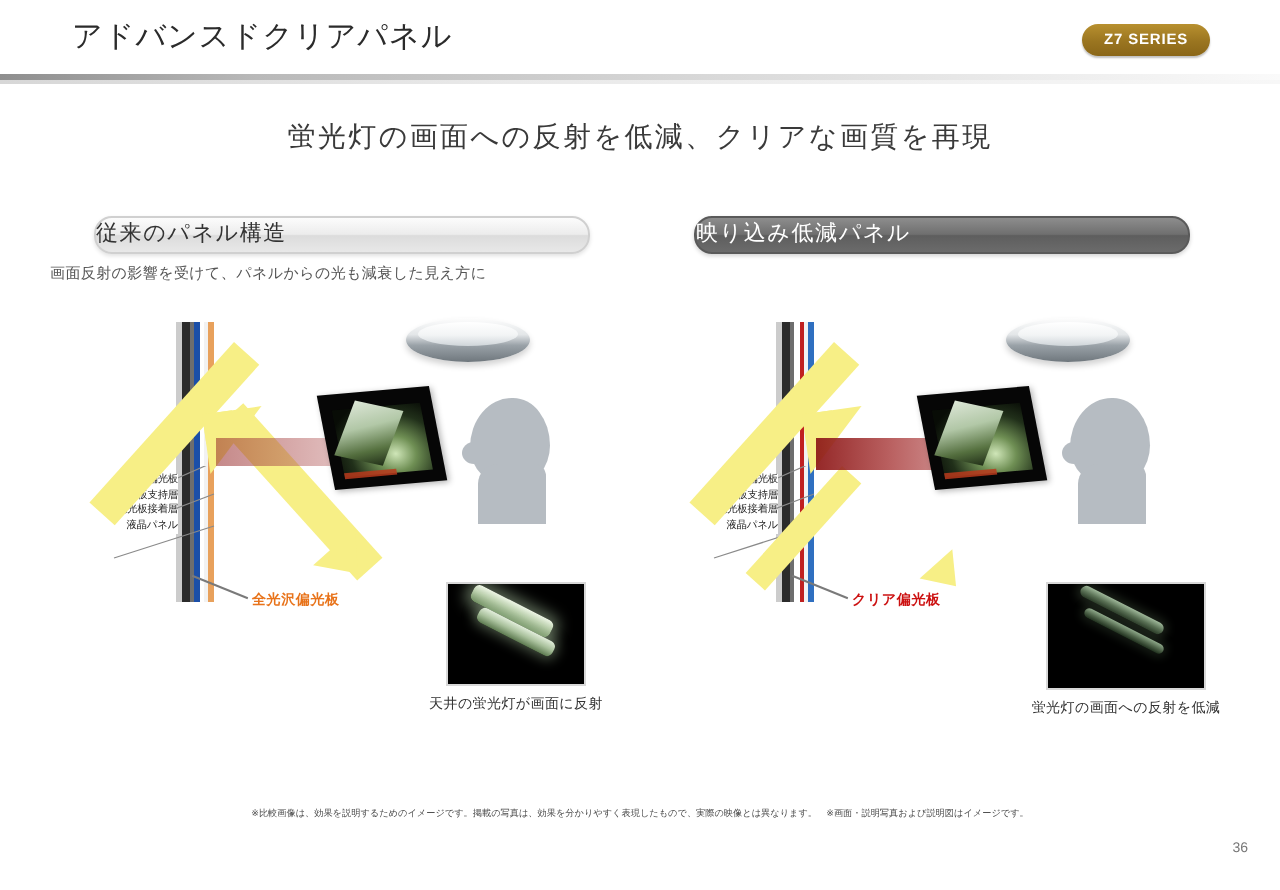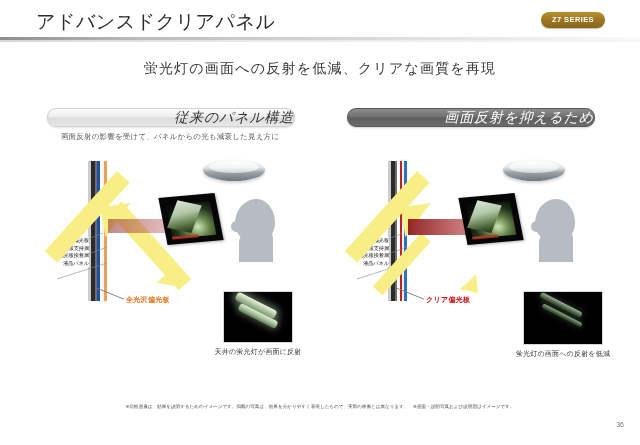--- a/index.html
+++ b/index.html
@@ -7,21 +7,21 @@
     width:640px;height:445px;background:#ffffff;
     font-family:"Liberation Sans","DejaVu Sans",sans-serif;
     overflow:hidden;position:relative;
   }
   #slide{position:absolute;inset:0;background:#fff;}
 
   
   .header{position:absolute;left:0;top:0;width:640px;height:38px;}
   .header-title{
     position:absolute;left:36px;top:9px;
-    font-size:19px;color:#2b2b2b;letter-spacing:.5px;font-weight:400;
+    font-size:15px;color:#2b2b2b;letter-spacing:.5px;font-weight:400;
   }
   .series-badge{
     position:absolute;right:35px;top:12px;
     background:linear-gradient(180deg,#b8902f 0%,#9a7520 55%,#8a6618 100%);
     color:#fff;font-size:7.5px;letter-spacing:.4px;font-weight:bold;
     padding:3px 11px 3.5px;border-radius:9px;
     box-shadow:0 1px 1px rgba(0,0,0,.25);
   }
   .header-rule{
     position:absolute;left:0;top:37px;width:640px;height:3px;
@@ -38,36 +38,35 @@
     font-size:14px;color:#3a3a3a;letter-spacing:1.2px;
   }
 
   
   .col{position:absolute;top:108px;width:290px;height:290px;}
   .col-left{left:25px;}
   .col-right{left:325px;}
 
   .pill{
     position:absolute;left:22px;top:0;width:246px;height:17px;
-    border-radius:9px;text-align:right;font-size:14px;line-height:17px;
+    border-radius:9px;text-align:left;font-size:11px;line-height:17px;
     letter-spacing:.8px;
-    font-style:italic;
   }
   .pill-light{
     background:linear-gradient(180deg,#fcfcfc 0%,#ececec 48%,#dcdcdc 52%,#e8e8e8 100%);
     color:#333;border:1px solid #d0d0d0;
     box-shadow:0 1px 2px rgba(0,0,0,.12);
   }
   .pill-dark{
     background:linear-gradient(180deg,#8d8d8d 0%,#6f6f6f 48%,#5e5e5e 52%,#6b6b6b 100%);
     color:#fff;border:1px solid #5a5a5a;
     box-shadow:0 1px 2px rgba(0,0,0,.18);
   }
   .desc{
-    position:absolute;left:0;top:24px;width:290px;text-align:center;
+    position:absolute;left:0;top:24px;width:290px;
     font-size:7.5px;color:#555;letter-spacing:.2px;
   }
 
   
   .stage{position:absolute;left:0;top:45px;width:290px;height:250px;}
 
   
   .stack{position:absolute;left:63px;top:8px;width:20px;height:140px;}
   .lyr{position:absolute;top:0;height:140px;}
   .l-shadow{left:0;width:3px;background:#9a9a9a;opacity:.5;}
@@ -252,21 +251,21 @@
 
       <div class="photo" style="left:198px;top:138px;width:68px;height:50px;">
         <div class="tube" style="left:10px;top:9px;width:44px;height:9px;transform:rotate(27deg);background:linear-gradient(180deg,#eef6e6 0%,#b9ceab 45%,#6f8d60 100%);box-shadow:0 0 7px 3px rgba(190,220,180,.45);"></div>
         <div class="tube" style="left:13px;top:20px;width:42px;height:8px;transform:rotate(27deg);background:linear-gradient(180deg,#e2eedb 0%,#a8c09b 50%,#5d7a50 100%);box-shadow:0 0 6px 2px rgba(180,210,170,.35);"></div>
       </div>
       <div class="photo-cap" style="left:148px;top:194px;width:170px;">天井の蛍光灯が画面に反射</div>
     </div>
   </div>
 
   <div class="col col-right">
-    <div class="pill pill-dark">画面反射を抑えるため</div>
+    <div class="pill pill-dark">映り込み低減パネル</div>
 
     <div class="stage">
 
       <div class="lamp" style="left:178px;top:6px;">
         <div class="lamp-body"></div>
         <div class="lamp-inner"></div>
       </div>
 
       <div class="stack">
         <div class="lyr l-shadow"></div>

